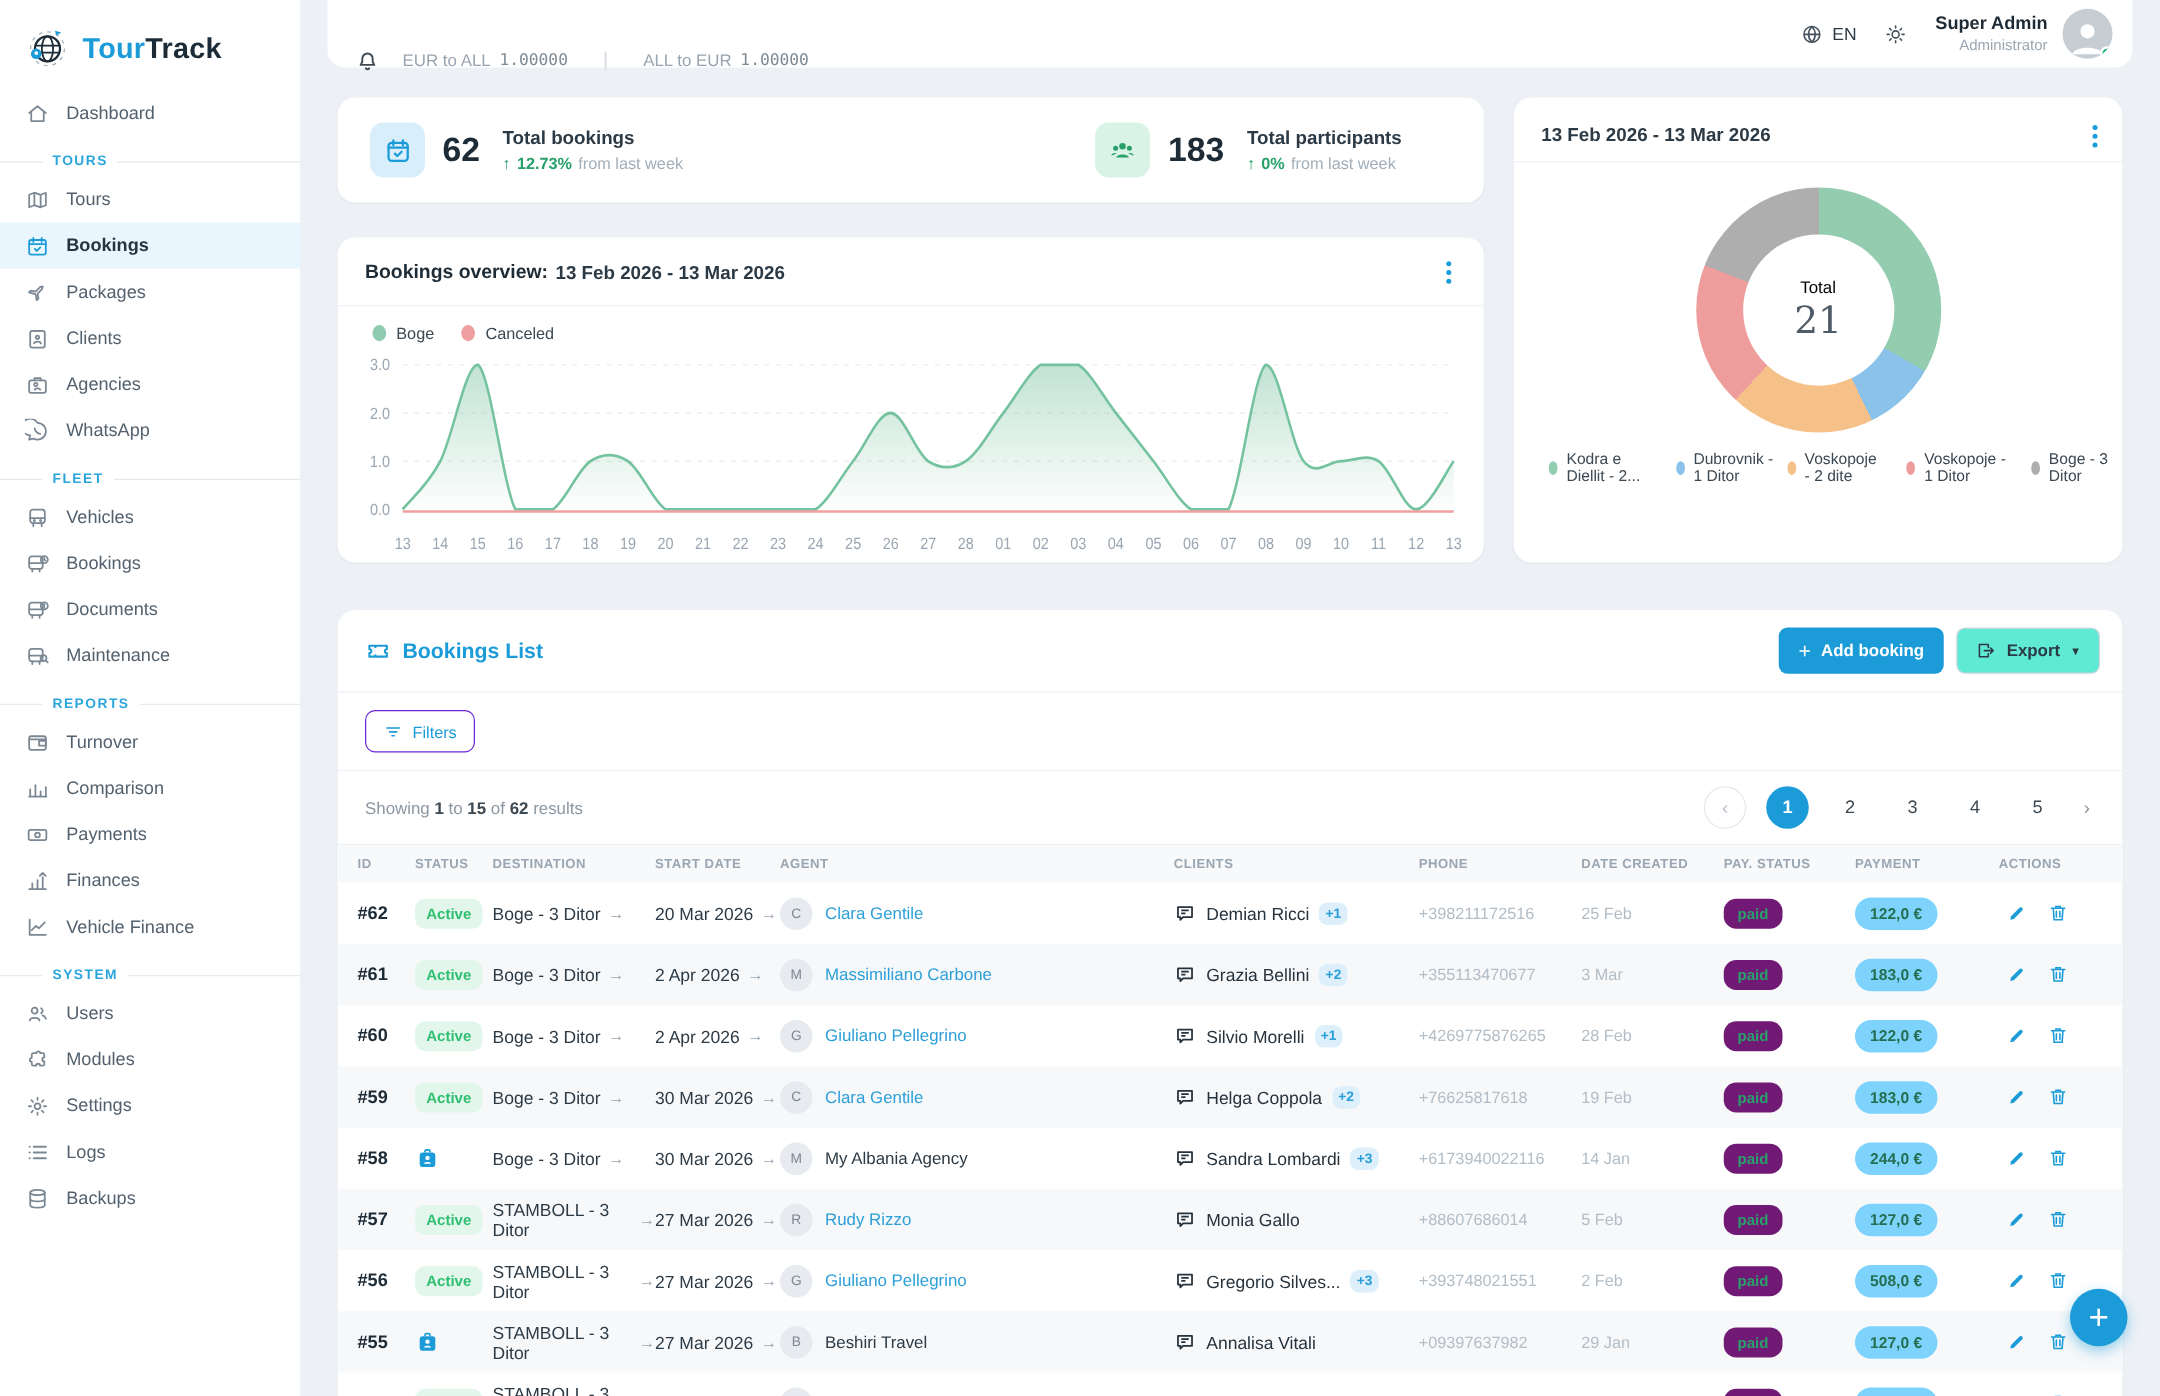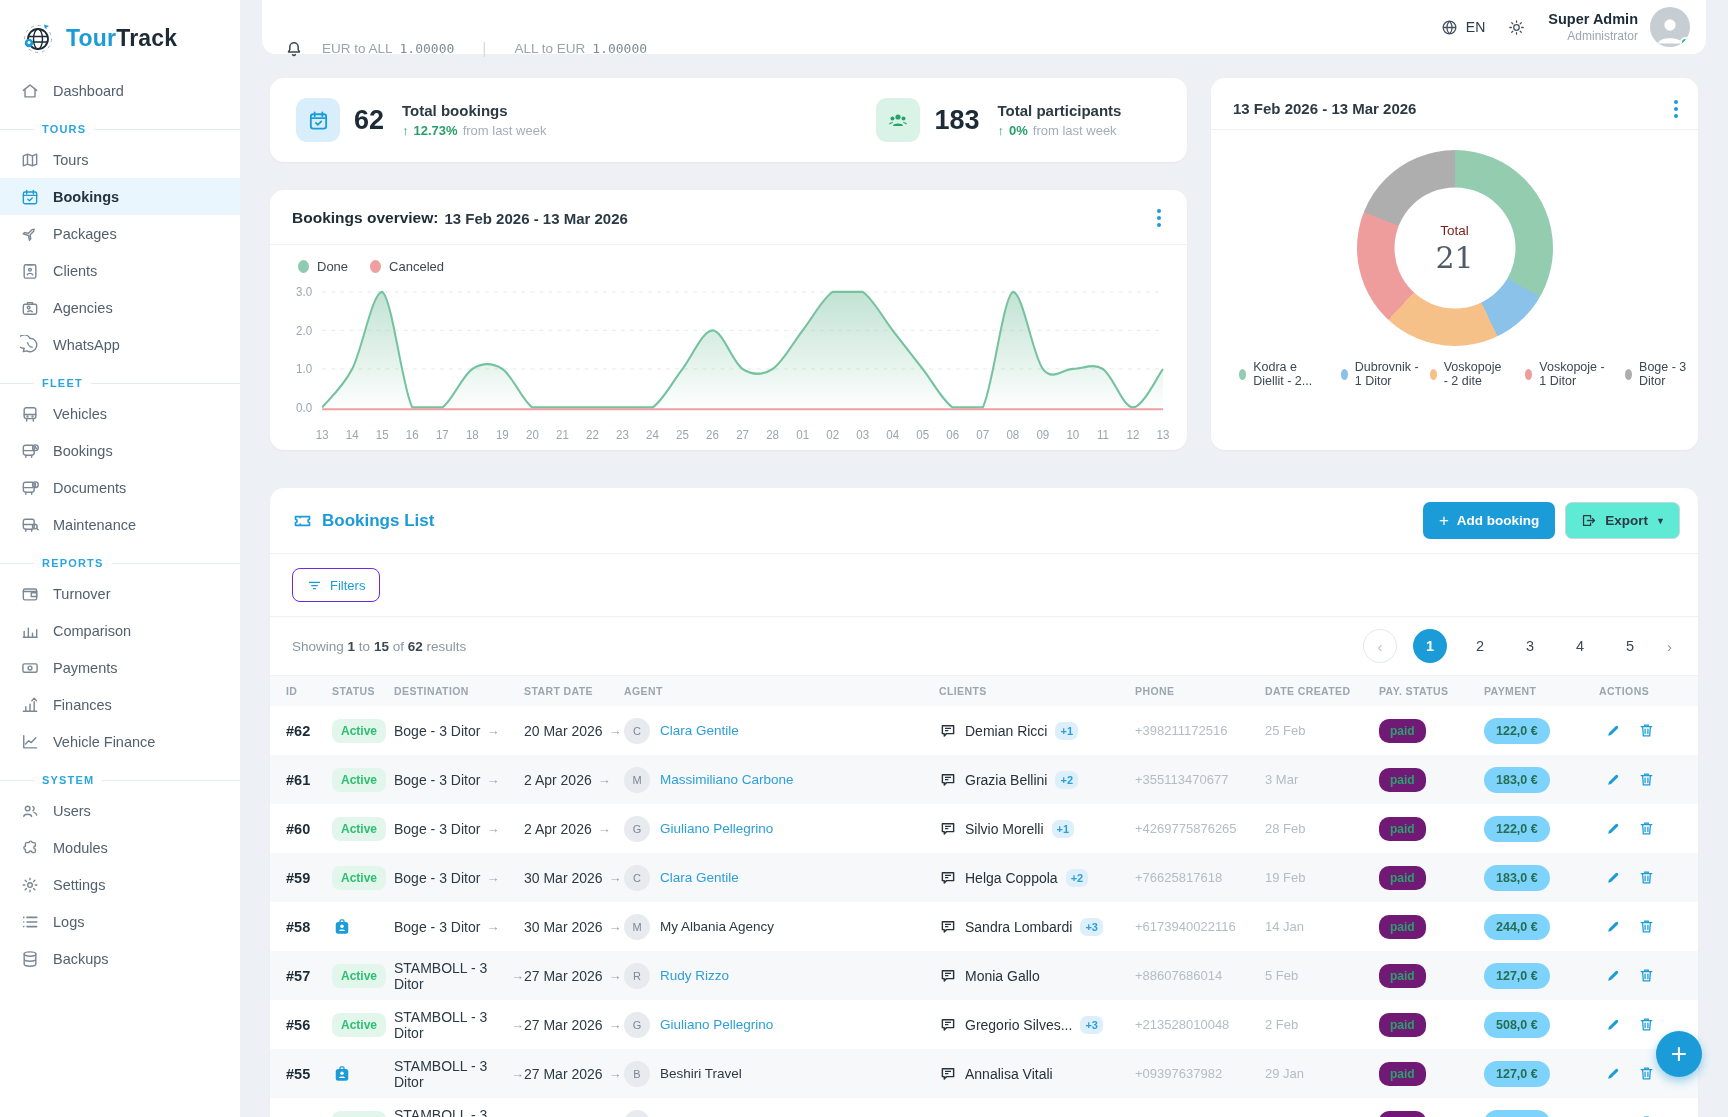--- a/index.html
+++ b/index.html
@@ -75,21 +75,21 @@
 
   
   .dest-head { padding:17px 22px 12px 22px; border-bottom:1px solid #eef2f5; position:relative; }
   .dest-title { font-size:16px; font-weight:bold; color:#1d2b36; }
   .dest-range { font-size:15px; font-weight:bold; color:#2c3a45; margin-top:5px; }
   .dest-head .kebab { position:absolute; right:14px; top:18px; }
   .donut-wrap { display:flex; justify-content:center; padding:20px 0 8px 0; }
   .donut { width:196px; height:196px; border-radius:50%; position:relative; }
   .hole { position:absolute; left:50%; top:50%; transform:translate(-50%,-50%); width:121px; height:121px;
           border-radius:50%; background:#fff; display:flex; flex-direction:column; align-items:center; justify-content:center; }
-  .hole .tl { color:#7f1d1d; font-size:13.5px; }
+  .hole .tl { color:#000000; font-size:13.5px; }
   .hole .tv { font-family:"DejaVu Serif", serif; font-size:30px; color:#4f5b66; margin-top:2px; }
   .d-legend { padding:6px 10px 14px 28px; display:flex; flex-direction:row; gap:7px; }
   .d-lrow { display:flex; justify-content:center; gap:18px; }
   .d-item { display:flex; align-items:center; gap:7px; font-size:12.5px; color:#3c4852; }
   .d-item .dot { width:11px; height:11px; }
 
   
   .bl-card { margin-top:38px; border-radius:14px 14px 0 0; min-height:660px; }
   .bl-head { display:flex; align-items:center; padding:14px 18px 14px 22px; border-bottom:1px solid #eef2f5; }
   .bl-title { display:flex; align-items:center; gap:9px; color:#1b9cd8; font-size:17px; font-weight:bold; }
@@ -488,21 +488,21 @@
             <span class="kebab">
                 <i></i>
                 <i></i>
                 <i></i>
               </span>
           </div>
           <div class="ov-body">
             <div class="legend" id="area-legend">
                 <span class="leg-item">
                   <span class="dot" style="background:#8fcbb0"></span>
-                  <span>Done</span>
+                  <span>Boge</span>
                 </span>
                 <span class="leg-item">
                   <span class="dot" style="background:#ef9f9f"></span>
                   <span>Canceled</span>
                 </span>
               </div>
             <div id="area-chart">
                 <svg viewBox="0 0 880 150" width="100%" height="170" preserveAspectRatio="none">
       <defs>
                     <linearGradient id="gfill" x1="0" y1="0" x2="0" y2="1">
@@ -948,21 +948,21 @@
        <span class="cclient">
               <span class="chat">
                 <svg viewBox="0 0 24 24" fill="none" stroke="currentColor" stroke-width="1.9" stroke-linejoin="round" width="18" height="18">
                   <path d="M4.5 5h15v10.5H10l-3 3v-3H4.5z"></path>
                   <path d="M8 8.5h8M8 11.5h4.5"></path>
                 </svg>
               </span>
               <span class="clname">Gregorio Silves...</span>
               <span class="cbadge">+3</span>
             </span>
-       <span class="cphone">+213528010048</span>
+       <span class="cphone">+393748021551</span>
        <span class="ccreated">2 Feb</span>
        <span><span class="pill-paid">paid</span></span>
        <span><span class="pill-pay">508,0 €</span></span>
        <span class="cactions">
               <span class="act">
                 <svg viewBox="0 0 24 24" width="17" height="17" fill="currentColor">
                   <path d="M4.5 19.5l1-4L15 6a2.1 2.1 0 0 1 3 3L8.5 18.5z"></path>
                 </svg>
               </span>
               <span class="act">

